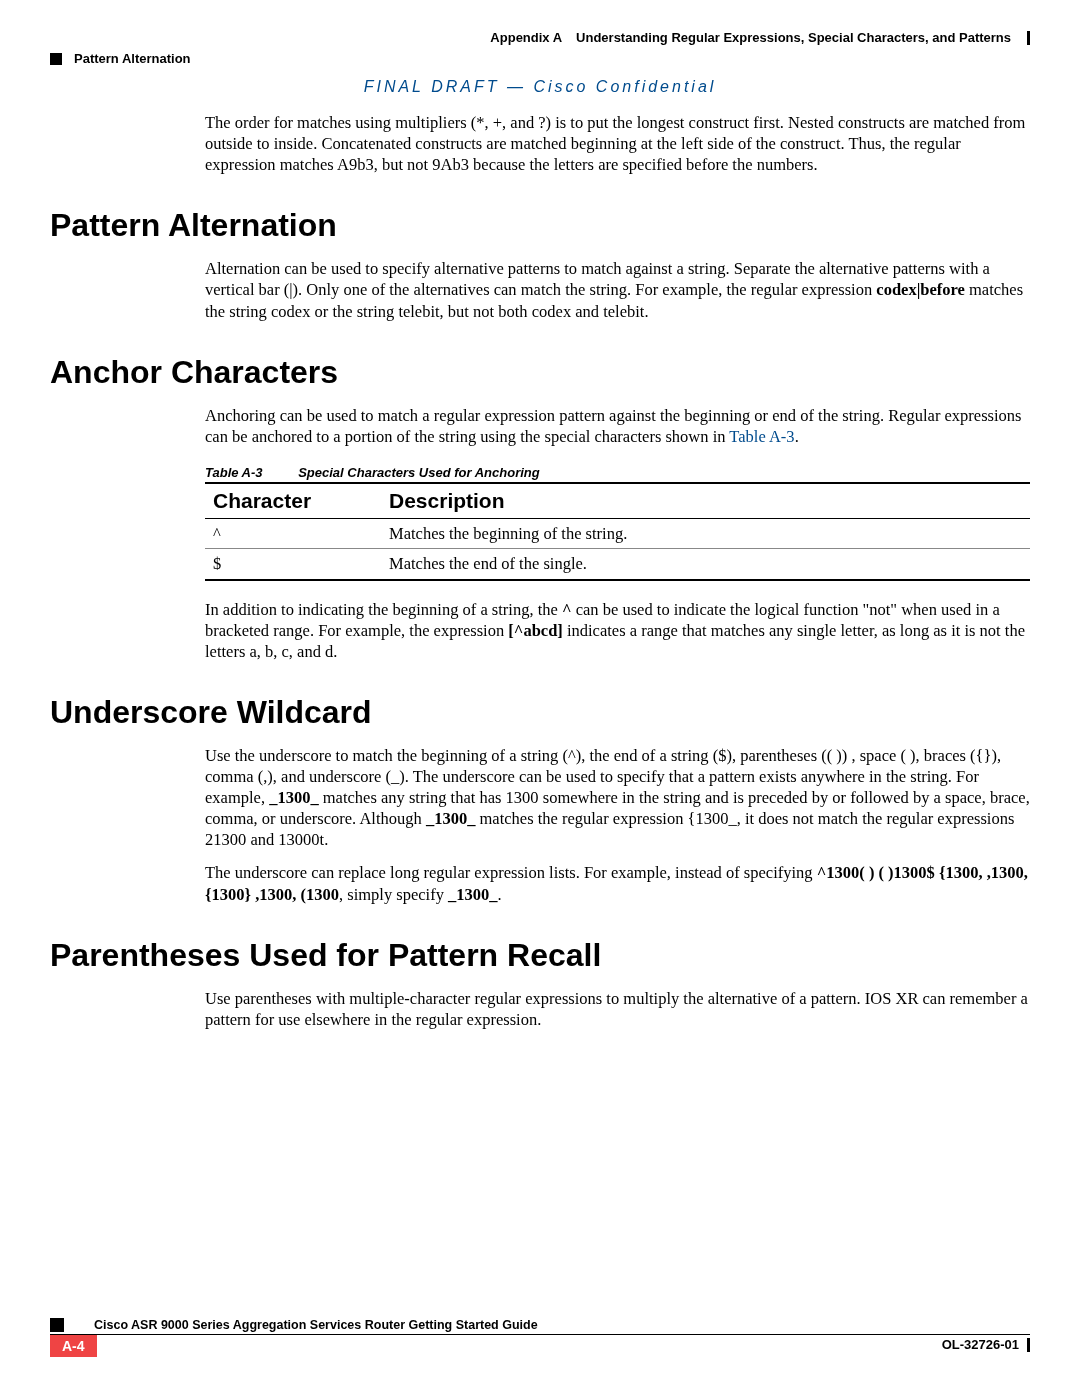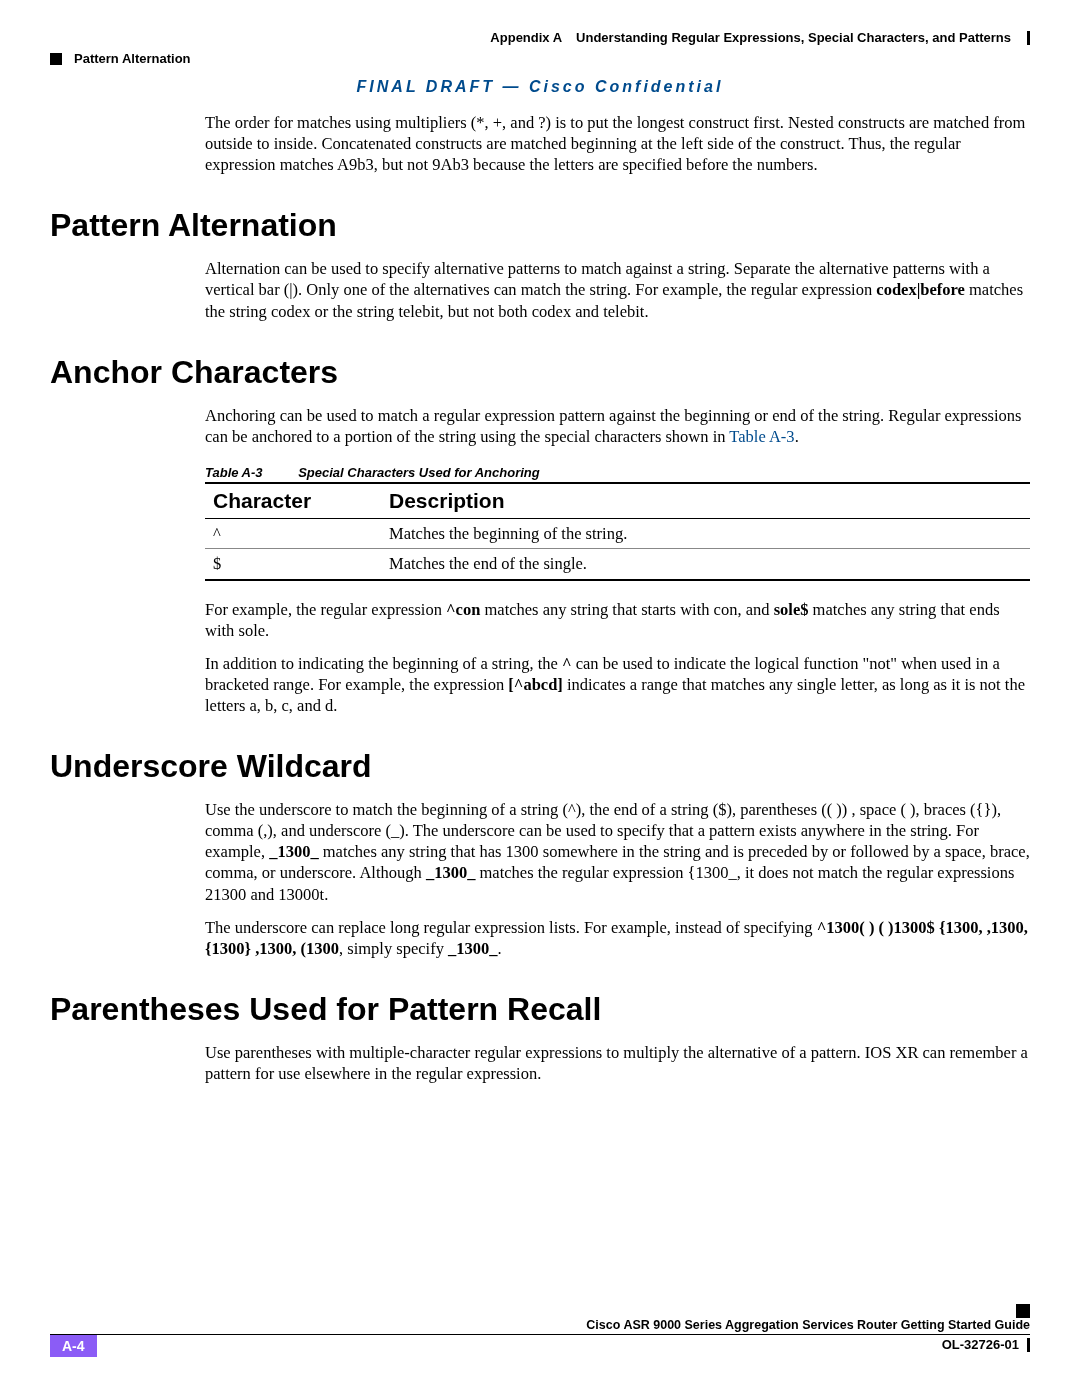--- a/index.html
+++ b/index.html
@@ -43,21 +43,21 @@
   }
   .sub-header .square {
     width: 12px;
     height: 12px;
     background: #000;
     margin-right: 12px;
   }
   .draft-line {
     color: #004b8d;
     font-family: Arial, Helvetica, sans-serif;
-    font-weight: bold;
+    font-weight: normal;
     font-style: italic;
     letter-spacing: 3px;
     text-align: center;
     font-size: 16px;
     margin-top: 12px;
     margin-bottom: 16px;
   }
   .body-text {
     margin-left: 155px;
     font-size: 16.5px;
@@ -118,21 +118,20 @@
     position: absolute;
     bottom: 40px;
     left: 50px;
     right: 50px;
   }
   .footer-title-row {
     display: flex;
     align-items: flex-end;
     justify-content: flex-start;
     margin-bottom: 0;
-    flex-direction: column;
   }
   .footer-title {
     font-family: Arial, Helvetica, sans-serif;
     font-weight: bold;
     font-size: 12.5px;
     margin-left: 30px;
   }
   .footer-title-row .square {
     width: 14px;
     height: 14px;
@@ -140,21 +139,21 @@
   }
   .footer-bottom {
     border-top: 1px solid #000;
     margin-top: 2px;
     display: flex;
     justify-content: space-between;
     align-items: flex-start;
     padding-top: 2px;
   }
   .page-num-box {
-    background: #8b5cf6;
+    background: #ef4444;
     color: #fff;
     font-family: Arial, Helvetica, sans-serif;
     font-weight: bold;
     font-size: 14px;
     padding: 3px 12px;
     display: inline-block;
     margin-top: -2px;
   }
   .footer-right {
     font-family: Arial, Helvetica, sans-serif;
@@ -225,23 +224,20 @@
           <td>^</td>
           <td>Matches the beginning of the string.</td>
         </tr>
         <tr>
           <td>$</td>
           <td>Matches the end of the single.</td>
         </tr>
       </tbody>
     </table>
 
-    <p>
-      <span>For example, the regular expression </span><span class="bold">^con</span><span> matches any string that starts with con, and </span><span class="bold">sole$</span><span> matches any string that ends with sole.</span>
-    </p>
 
     <p>
       <span>In addition to indicating the beginning of a string, the </span><span class="bold">^</span><span> can be used to indicate the logical function "not" when used in a bracketed range. For example, the expression </span><span class="bold">[^abcd]</span><span> indicates a range that matches any single letter, as long as it is not the letters a, b, c, and d.</span>
     </p>
   </div>
 
   <div class="section-heading">Underscore Wildcard</div>
   <div class="body-text">
     <p>
       <span>Use the underscore to match the beginning of a string (^), the end of a string ($), parentheses (( )) , space ( ), braces ({}), comma (,), and underscore (_). The underscore can be used to specify that a pattern exists anywhere in the string. For example, </span><span class="bold">_1300_</span><span> matches any string that has 1300 somewhere in the string and is preceded by or followed by a space, brace, comma, or underscore. Although </span><span class="bold">_1300_</span><span> matches the regular expression {1300_, it does not match the regular expressions 21300 and 13000t.</span>

